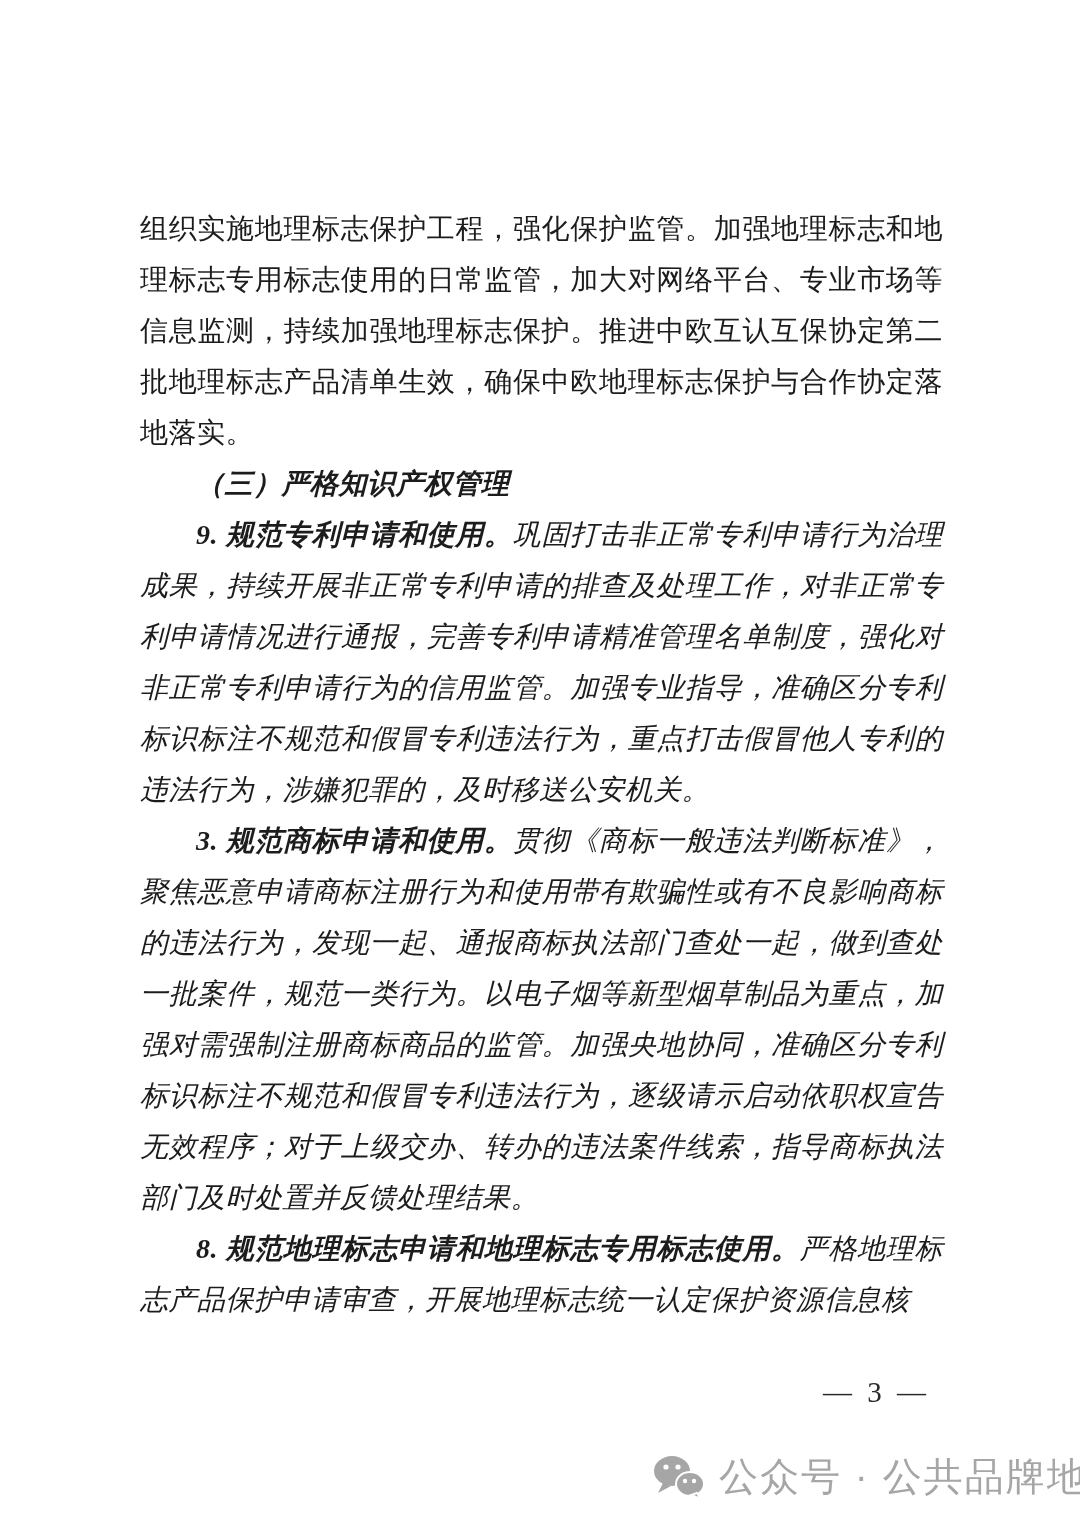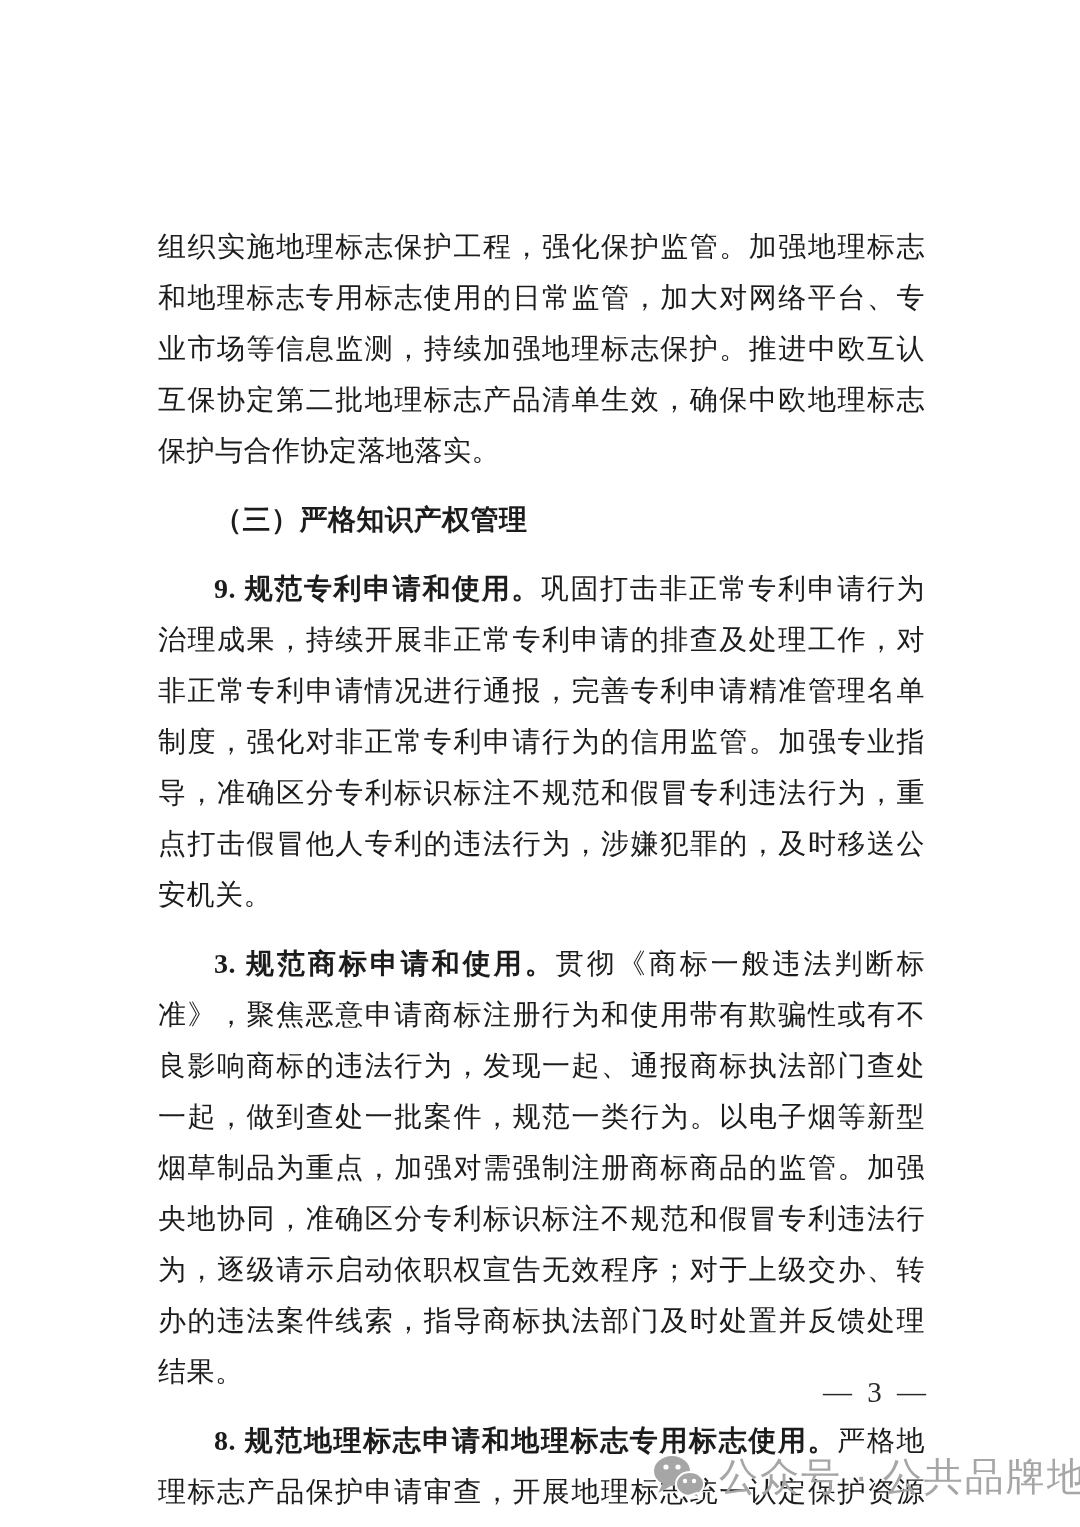--- a/index.html
+++ b/index.html
@@ -20,25 +20,26 @@
     position: absolute;
     left: 140px;
     top: 203px;
     width: 803px;
     font-size: 28px;
     line-height: 51px;
     text-align: justify;
     letter-spacing: 0.5px;
   }
   .content p {
-    margin: 18px;
+    margin: 0;
     padding: 0;
   }
   .content p.indent {
     text-indent: 2em;
+    font-style: italic;
   }
   .content p.heading {
     font-weight: bold;
   }
   .content b.lead {
     font-weight: bold;
   }
   .page-number {
     position: absolute;
     top: 1376px;

